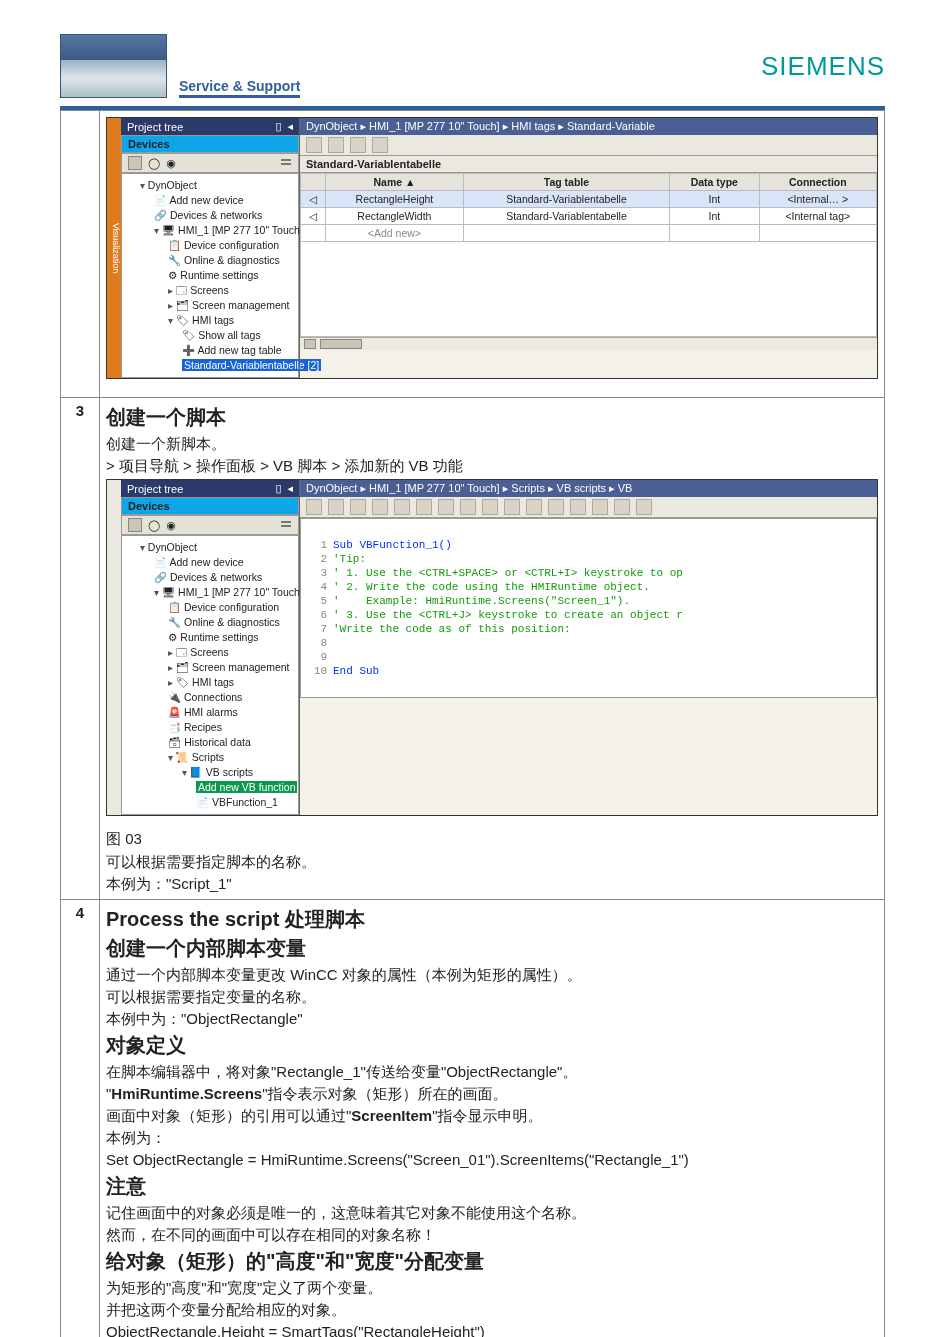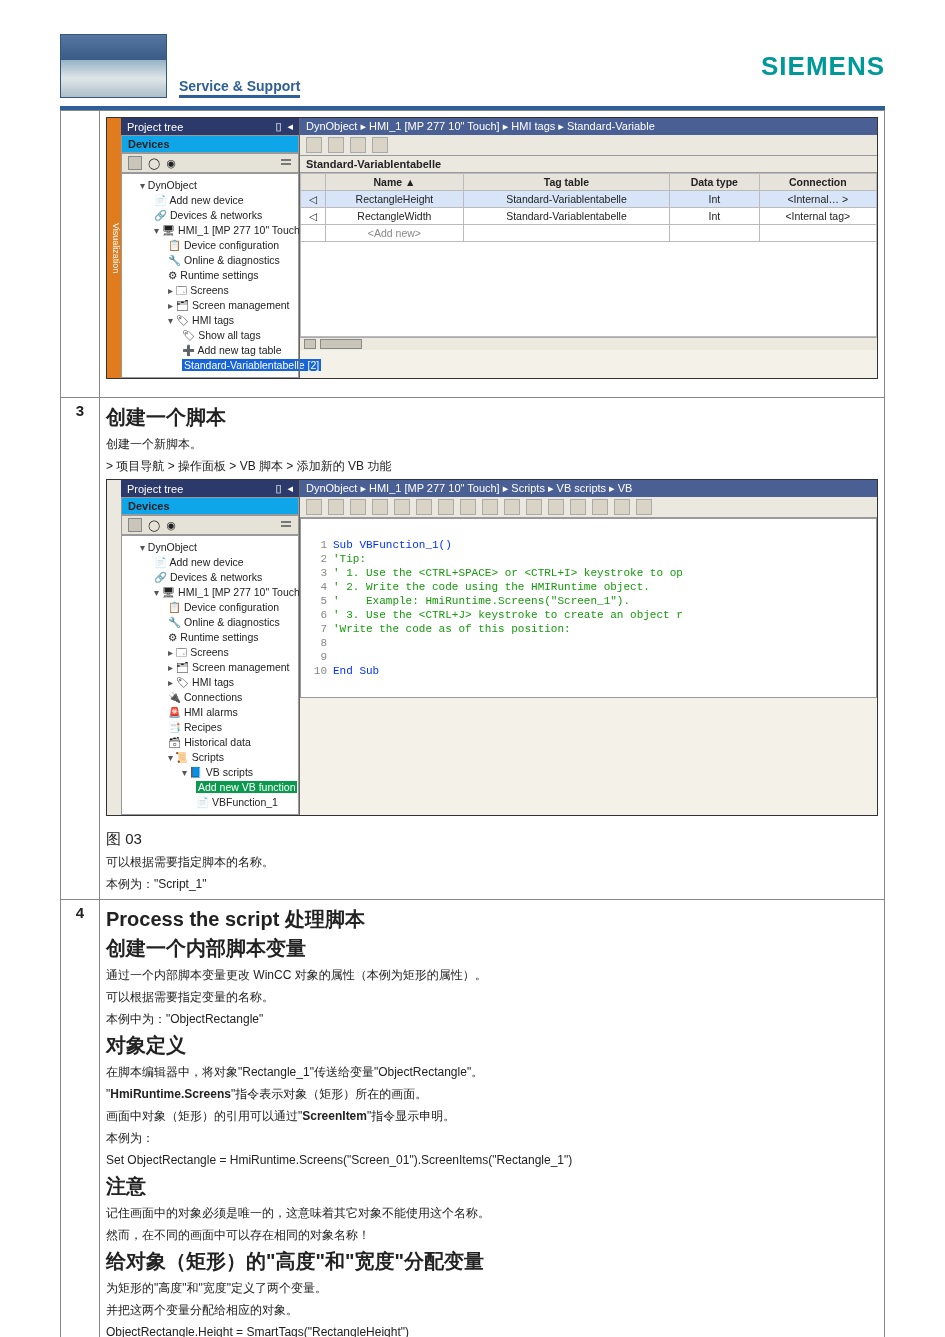--- a/index.html
+++ b/index.html
@@ -1,21 +1,21 @@
 <!DOCTYPE html>
 <html><head>
 <meta charset="utf-8">
 <style>
   html,body{margin:0;padding:0;background:#fff;font-family:Arial,"Microsoft YaHei",sans-serif;font-size:13px;color:#222}
   .page{width:945px;margin:0 auto;box-sizing:border-box;padding:14px 60px 30px 60px;position:relative}
   .header{display:flex;align-items:center;justify-content:space-between;margin:20px 0 8px 0}
   .logo-box{display:flex;align-items:flex-end;gap:8px}
   .logo-img{width:105px;height:62px;background:linear-gradient(180deg,#5476a0 0%,#3a5b85 40%,#98b3c5 41%,#dfe6ea 70%,#aebec8 100%);border:1px solid #33567e}
   .service{font-weight:bold;color:#2f5f99;font-size:14px;border-bottom:3px solid #2f5f99;padding-bottom:1px;flex:1;margin-left:4px}
-  .siemens{font-weight:700;color:#009999;font-size:26px;letter-spacing:1px}
+  .siemens{font-weight:400;color:#009999;font-size:26px;letter-spacing:1px}
 
   .content{border-top:4px solid #2f5f99;}
   table.main{border-collapse:collapse;width:100%}
   table.main>tbody>tr>td{border:1px solid #888;vertical-align:top;padding:4px 6px}
   td.num{width:26px;text-align:center;font-weight:bold;background:#fff;font-size:15px}
   .shot{border:1px solid #333;background:#f4f1e8;margin:2px 0 14px 0}
   .title-bar{background:#2b3a6b;color:#fff;font-size:11px;padding:2px 6px;display:flex;justify-content:space-between;align-items:center}
   .title-bar .pin{display:flex;gap:6px;align-items:center}
   .crumbs{background:#4a5f93;color:#fff;font-size:11px;padding:2px 6px}
   .devices-hdr{background:#0ea5e9;border:1px solid #999;font-size:11px;font-weight:bold;padding:2px 6px}
@@ -43,21 +43,21 @@
   .scroll{height:12px;background:#ece9df;border-top:1px solid #aaa;display:flex;align-items:center;gap:4px;padding:0 4px;font-size:10px;color:#666}
   .knob{width:10px;height:8px;background:#c9c5b8;border:1px solid #888}
 
   .code{background:#fff;border:1px solid #999;padding:19px 6px;font-family:"Courier New",monospace;font-size:11px;white-space:pre;line-height:14px;min-height:130px}
   .ln{color:#888;display:inline-block;width:20px;text-align:right;margin-right:6px}
   .kw{color:#0030ff}
   .cm{color:#149a0b}
 
   .figcap{font-size:15px;margin:3px 0 2px 0}
   .h-sec{font-weight:bold;font-size:20px;margin:2px 0}
-  .body-txt{font-size:12px;line-height:22px}
+  .body-txt{font-size:15px;line-height:22px}
   .body-txt .bold{font-weight:bold}
 
   svg{display:block}
 </style>
 </head>
 <body>
 
 <div class="page">
   <div class="header">
     <div class="logo-box">

